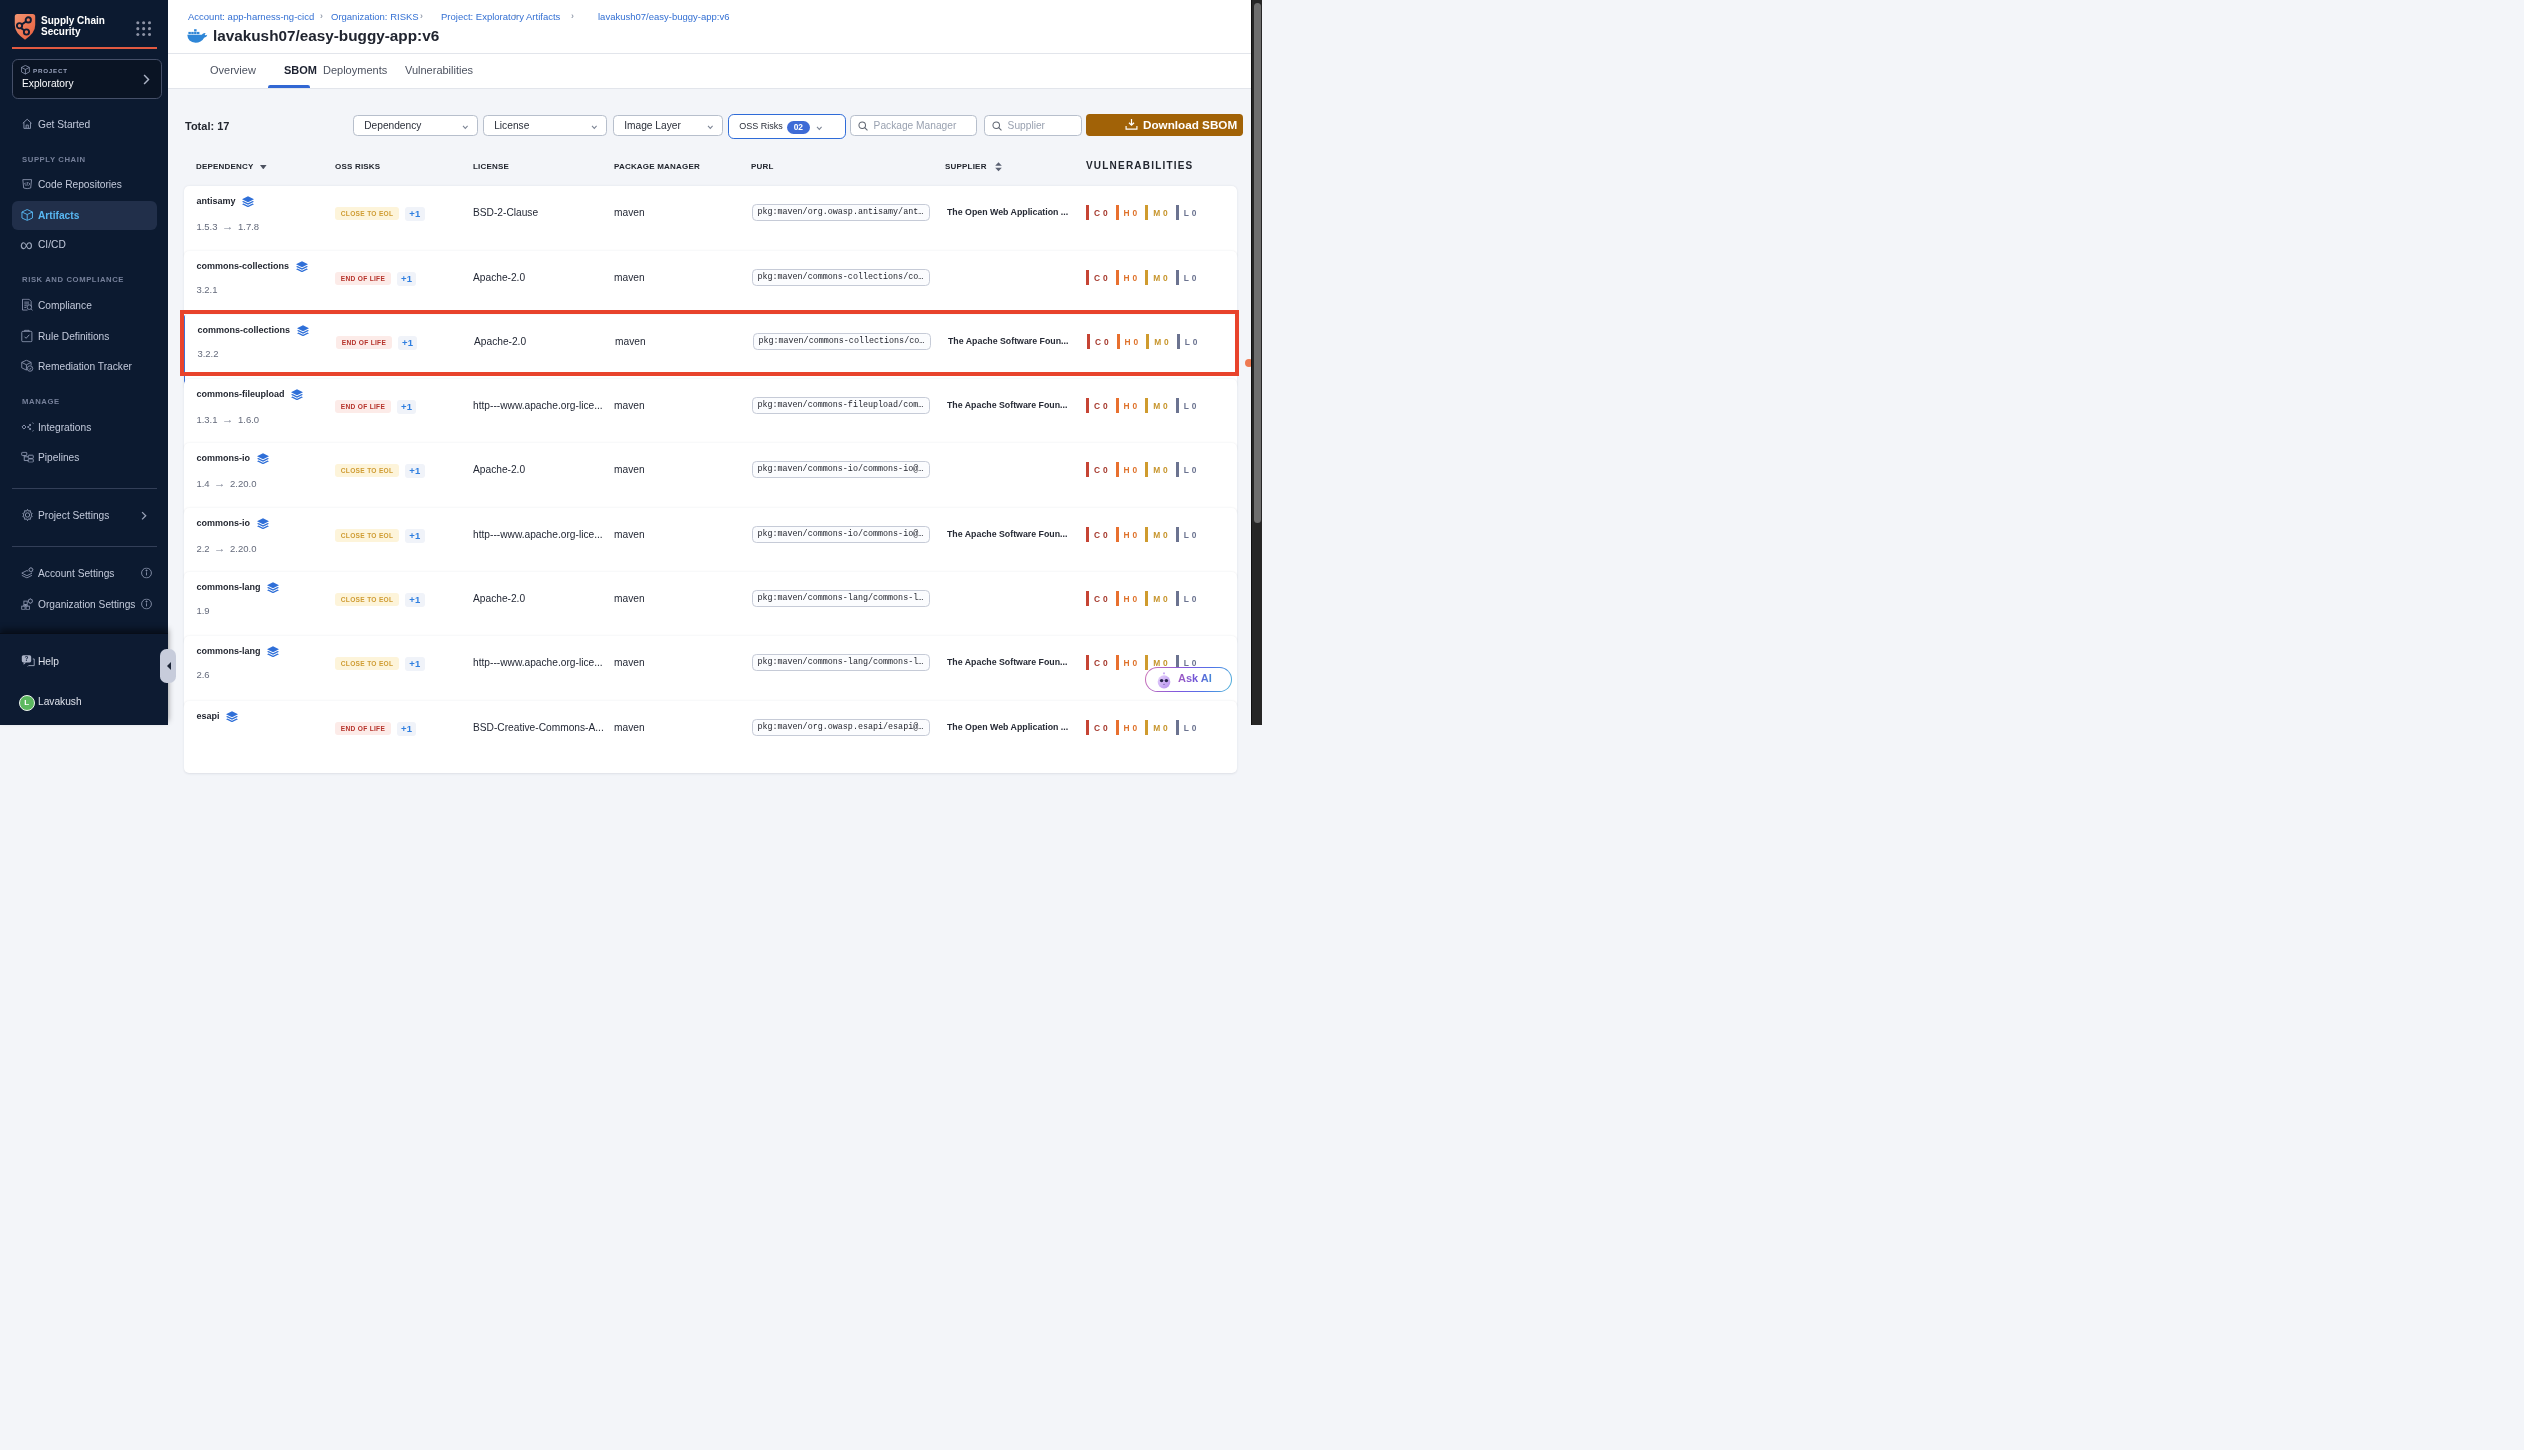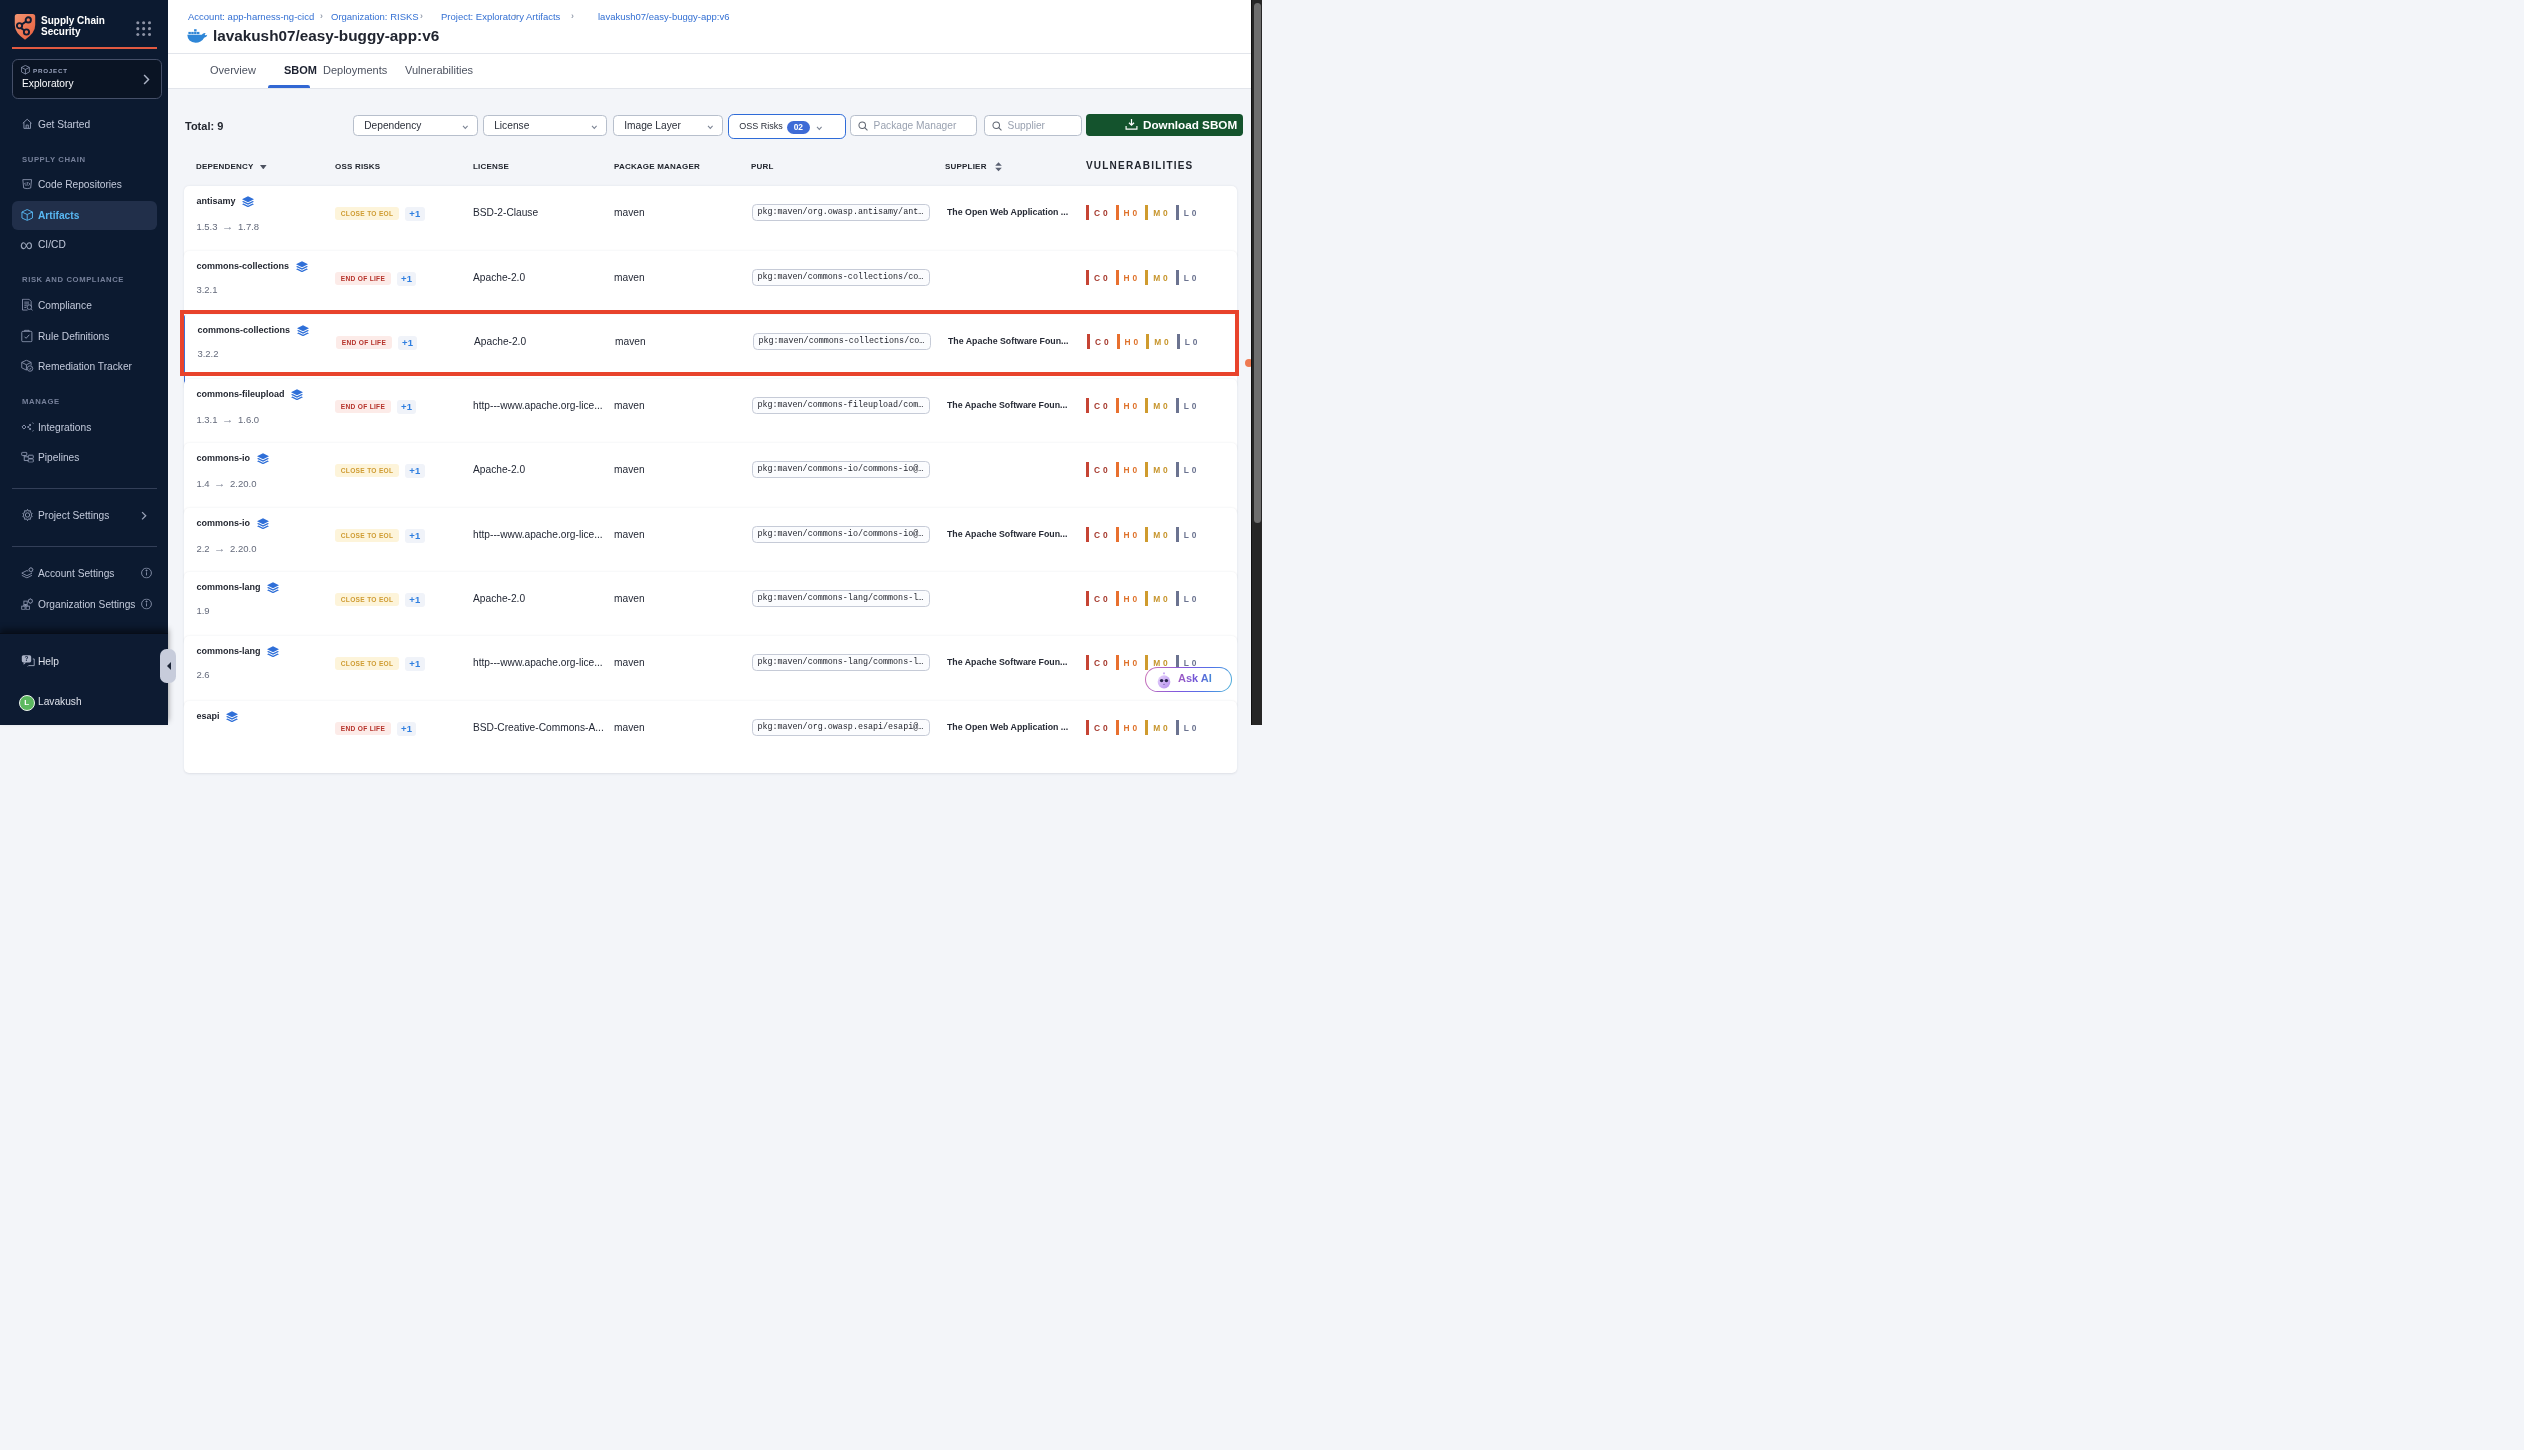--- a/index.html
+++ b/index.html
@@ -240,42 +240,42 @@
   <div class="hline" style="top:53px"></div>
   <div class="tab" style="left:42px">Overview</div>
   <div class="tab" style="left:116px;font-weight:bold;color:#1c2130">SBOM</div>
   <div class="tab" style="left:155px">Deployments</div>
   <div class="tab" style="left:237px">Vulnerabilities</div>
   <div id="tabline"></div>
   <div class="hline" style="top:88px"></div>
 </div>
 
 <div id="content">
-  <div class="ftot">Total: 9</div>
+  <div class="ftot">Total: 17</div>
   <div class="drop" style="left:185px;width:125px">Dependency<svg class="dchev" viewBox="0 0 10 10" fill="none" stroke="#7c8494" stroke-width="1.6">
         <path d="M1.5 3 L5 6.7 L8.5 3"></path>
       </svg></div>
   <div class="drop" style="left:315px;width:124px">License<svg class="dchev" viewBox="0 0 10 10" fill="none" stroke="#7c8494" stroke-width="1.6">
         <path d="M1.5 3 L5 6.7 L8.5 3"></path>
       </svg></div>
   <div class="drop" style="left:445px;width:110px">Image Layer<svg class="dchev" viewBox="0 0 10 10" fill="none" stroke="#7c8494" stroke-width="1.6">
         <path d="M1.5 3 L5 6.7 L8.5 3"></path>
       </svg></div>
   <div class="drop" style="left:560px;top:26px;width:118px;height:24.5px;line-height:22.6px;border:1.2px solid #2e6bd8;border-radius:5.8px;font-size:9px;padding-left:10.2px">OSS Risks<span style="position:absolute;left:58px;top:5.5px;width:22.6px;height:13px;border-radius:6.6px;background:#3e6bd6;color:#fff;font-size:8.4px;font-weight:bold;text-align:center;line-height:13px">02</span><svg class="dchev" style="right:22.6px;top:9.5px" viewBox="0 0 10 10" fill="none" stroke="#7c8494" stroke-width="1.6">
         <path d="M1.5 3 L5 6.7 L8.5 3"></path>
       </svg></div>
   <div class="srch" style="left:682px;width:127px">Package Manager<svg class="abs" style="left:7.3px;top:5.1px" width="10.2" height="10.2" viewBox="0 0 14 14" fill="none" stroke="#5d6470" stroke-width="1.4">
         <circle cx="5.8" cy="5.8" r="4.5"></circle>
         <path d="M9.2 9.2 L13 13"></path>
       </svg></div>
   <div class="srch" style="left:816px;width:98px">Supplier<svg class="abs" style="left:7.3px;top:5.1px" width="10.2" height="10.2" viewBox="0 0 14 14" fill="none" stroke="#5d6470" stroke-width="1.4">
         <circle cx="5.8" cy="5.8" r="4.5"></circle>
         <path d="M9.2 9.2 L13 13"></path>
       </svg></div>
-  <div class="abs" style="left:918px;top:26px;width:157px;height:22px;background:#14532d;border-radius:3.7px">
+  <div class="abs" style="left:918px;top:26px;width:157px;height:22px;background:#a16207;border-radius:3.7px">
     <svg class="abs" style="left:39px;top:4.4px" width="13" height="13" viewBox="0 0 18 18" fill="none" stroke="#fff" stroke-width="1.7">
         <path d="M9 1.5 L9 9.5 M5.5 6.5 L9 10 L12.5 6.5"></path>
         <path d="M1.5 11 L1.5 15.5 L16.5 15.5 L16.5 11" stroke-width="1.6"></path>
       </svg>
     <span style="position:absolute;left:57px;top:3.7px;font-size:11.7px;font-weight:bold;color:#fff">Download SBOM</span>
   </div>
 
   <div class="hcell" style="left:28px">DEPENDENCY</div>
   <svg class="abs" style="left:92px;top:77px" width="6.6" height="4.4" viewBox="0 0 9 6" fill="#4c5260">
       <path d="M0 0 L9 0 L4.5 6 Z"></path>

